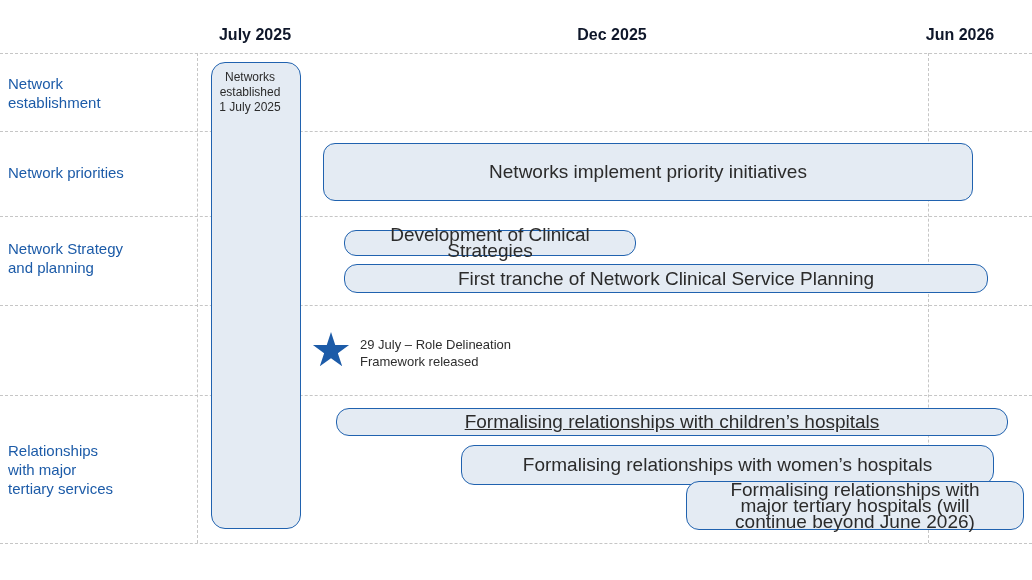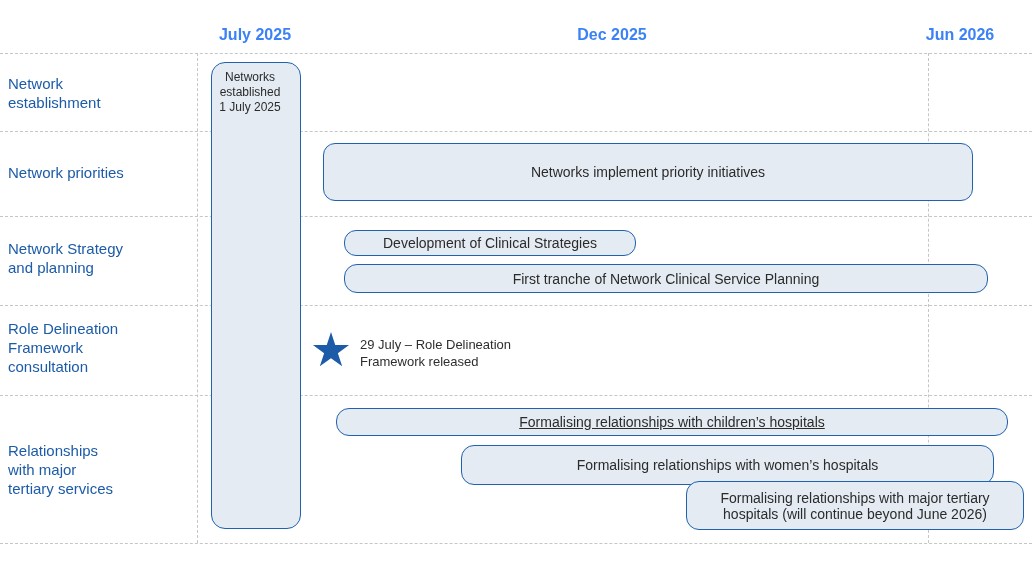--- a/index.html
+++ b/index.html
@@ -9,32 +9,32 @@
   }
   
   .hline { position:absolute; left:0; width:1032px; height:0;
            border-top:1px dashed #c6c6c6; z-index:1; }
   .hl-1{top:53px}.hl-2{top:131px}.hl-3{top:216px}.hl-4{top:305px}.hl-5{top:395px}.hl-6{top:543px}
   .vline { position:absolute; top:53px; height:490px; width:0;
            border-left:1px dashed #c6c6c6; z-index:1; }
   .vl-july{left:197px}.vl-jun{left:928px}
   
   .month { position:absolute; top:26px; transform:translateX(-50%);
-           font-size:16px; font-weight:600; color:#3b82f6; white-space:nowrap; z-index:3; }
+           font-size:16px; font-weight:600; color:#0f172a; white-space:nowrap; z-index:3; }
   .m-july{left:255px}.m-dec{left:612px}.m-jun{left:960px}
   
   .rowlabel { position:absolute; left:8px; color:#1c5ba8; font-size:15px;
               line-height:19px; font-weight:500; z-index:3; }
   .rowlabel span { display:block; }
   .rl-1{top:74px}.rl-2{top:163px}.rl-3{top:239px}.rl-4{top:319px}.rl-5{top:441px}
   
   .bar { position:absolute; background:#e4ebf3; border:1.5px solid #2062af;
          border-radius:13px; box-sizing:border-box; display:flex;
          align-items:center; justify-content:center; text-align:center;
-         color:#2b2b2b; font-size:14px; line-height:16px; z-index:2; padding:0 25px; }
+         color:#2b2b2b; font-size:19px; line-height:16px; z-index:2; padding:0 25px; }
   .bar-establish { left:211px; top:62px;  width:90px;  height:467px;
                    align-items:flex-start; padding:7px 16px 0 4px;
                    font-size:12px; line-height:15px; border-radius:14px; }
   .bar-priorities{ left:323px; top:143px; width:650px; height:58px; border-radius:12px; }
   .bar-strategies{ left:344px; top:230px; width:292px; height:26px; border-radius:12px; }
   .bar-tranche   { left:344px; top:264px; width:644px; height:29px; }
   .bar-children  { left:336px; top:408px; width:672px; height:28px;text-decoration:underline; }
   .bar-women     { left:461px; top:445px; width:533px; height:40px; }
   .bar-tertiary  { left:686px; top:481px; width:338px; height:49px; }
   
@@ -65,25 +65,20 @@
     <span>Network</span>
     <span>establishment</span>
   </div>
   <div class="rowlabel rl-2">
     <span>Network priorities</span>
   </div>
   <div class="rowlabel rl-3">
     <span>Network Strategy</span>
     <span>and planning</span>
   </div>
-  <div class="rowlabel rl-4">
-    <span>Role Delineation</span>
-    <span>Framework</span>
-    <span>consultation</span>
-  </div>
   <div class="rowlabel rl-5">
     <span>Relationships</span>
     <span>with major</span>
     <span>tertiary services</span>
   </div>
 
   <div class="bar bar-establish">Networks established 1 July 2025</div>
   <div class="bar bar-priorities">Networks implement priority initiatives</div>
   <div class="bar bar-strategies">Development of Clinical Strategies</div>
   <div class="bar bar-tranche">First tranche of Network Clinical Service Planning</div>

